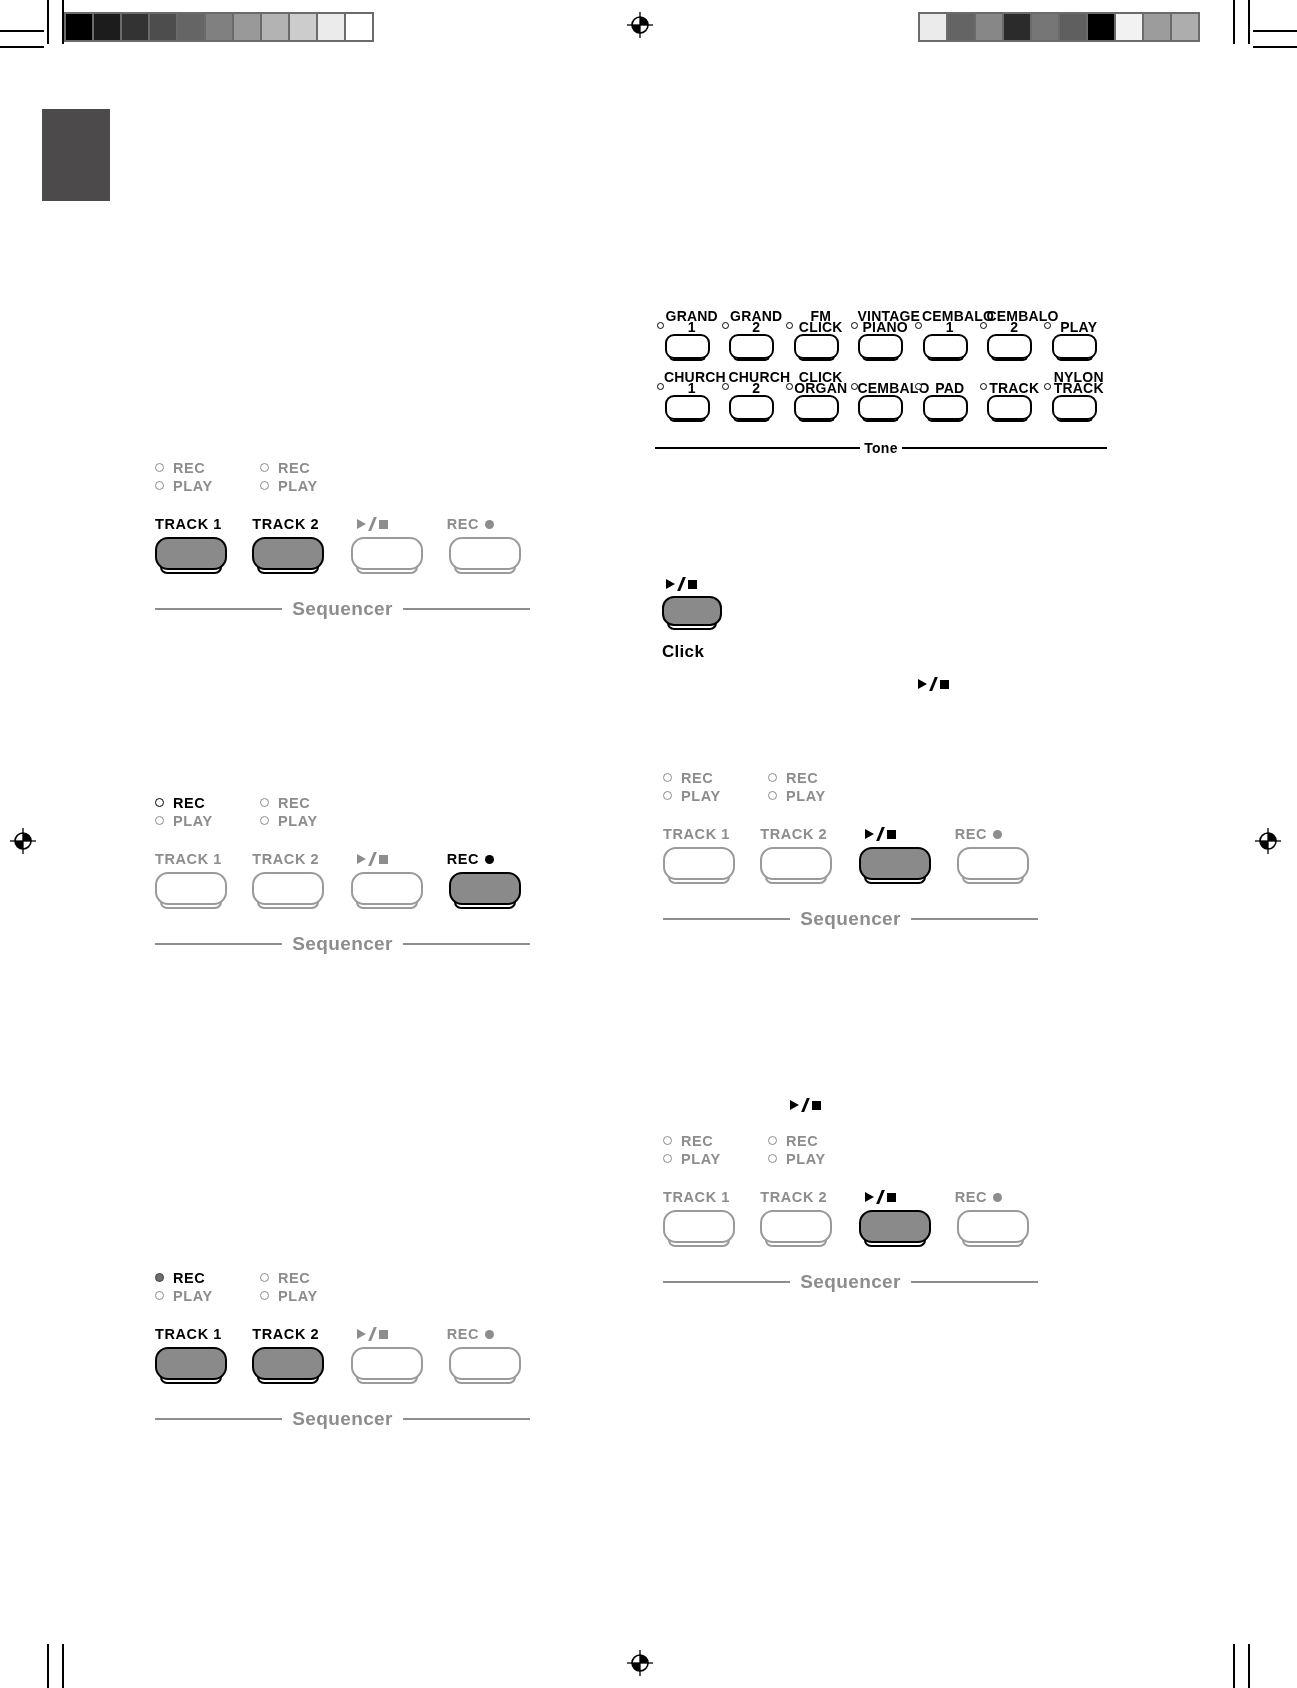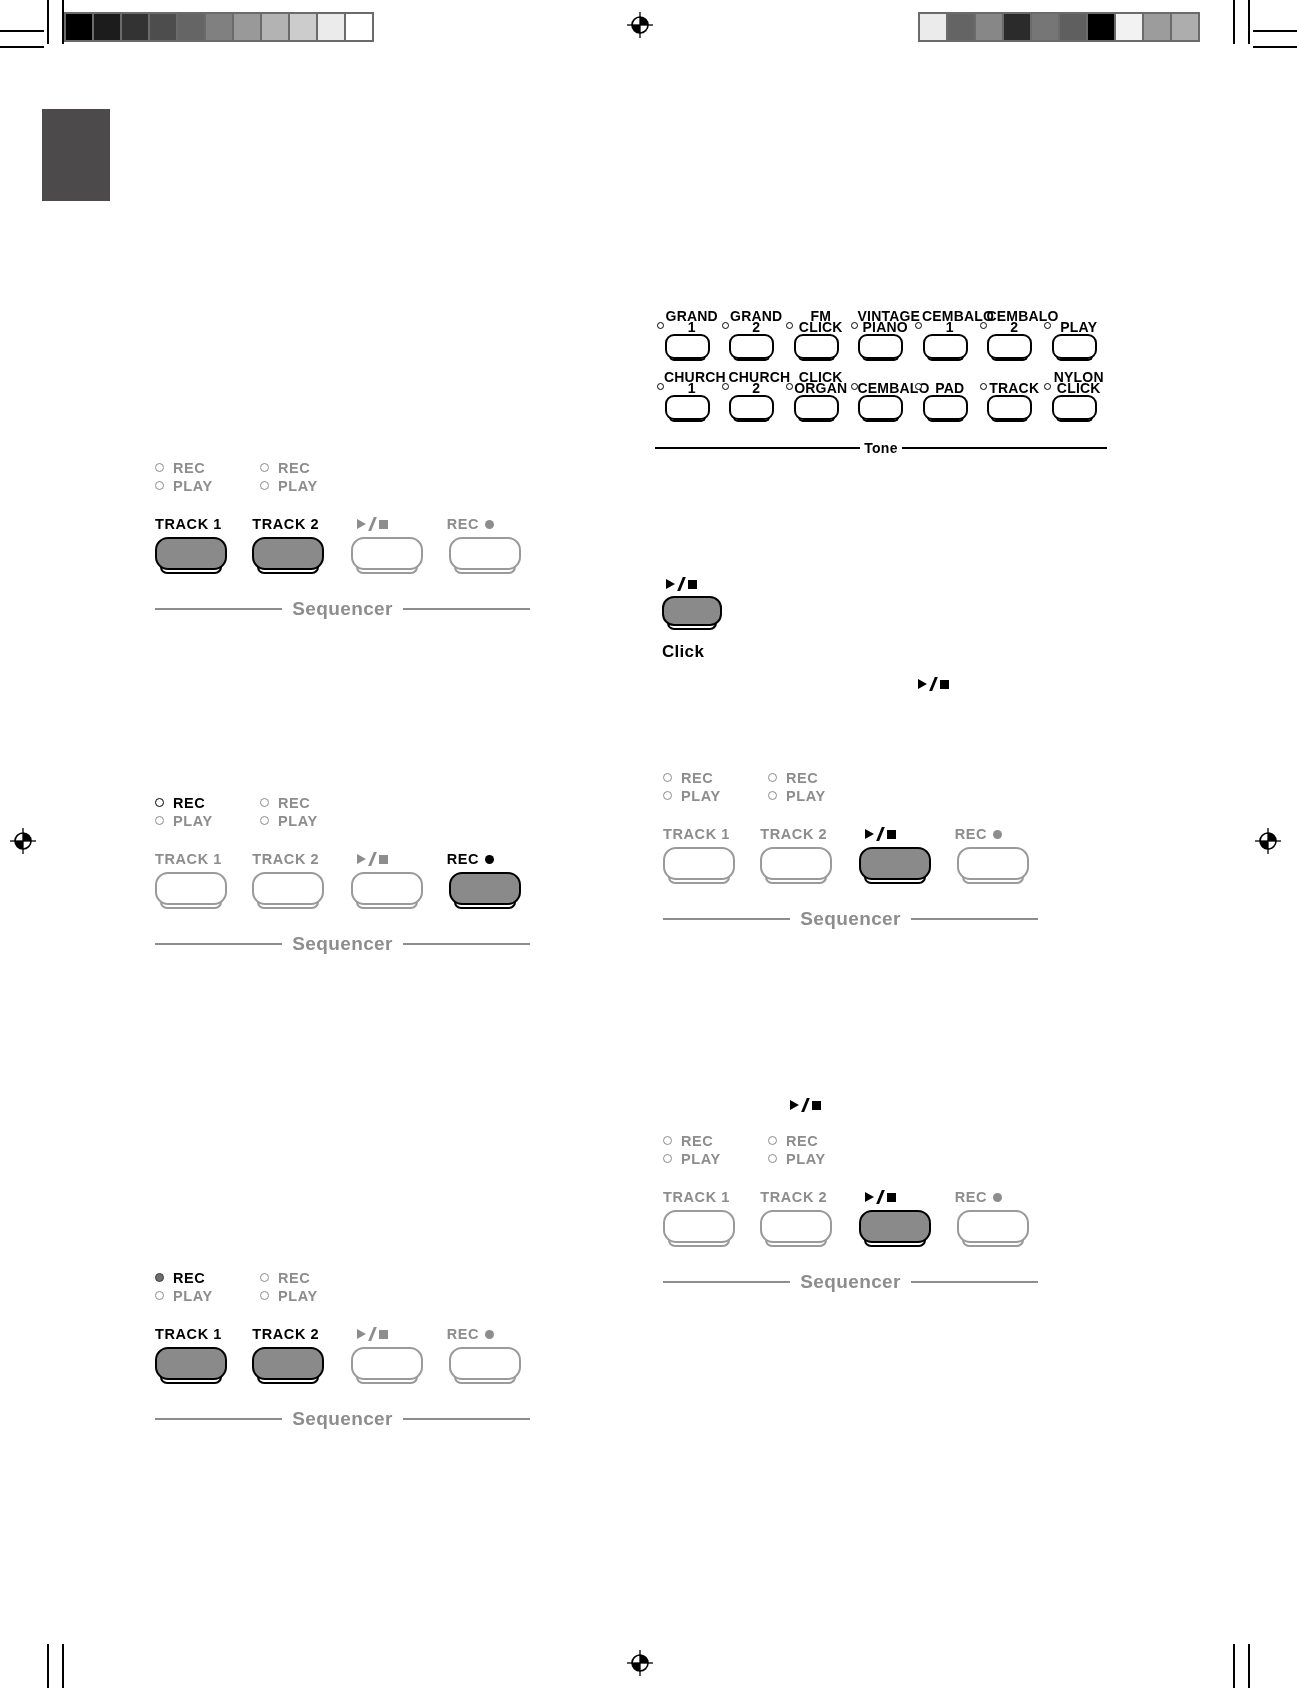--- a/index.html
+++ b/index.html
@@ -240,21 +240,21 @@
         <span class="tone-led"></span>
         <div class="tone-btn"></div>
       </div>
       <div class="tone-cell">
         <div class="tone-label">TRACK</div>
         <span class="tone-led"></span>
         <div class="tone-btn"></div>
       </div>
       <div class="tone-cell">
         <div class="tone-label">NYLON
-CLICK</div>
+TRACK</div>
         <span class="tone-led"></span>
         <div class="tone-btn"></div>
       </div>
     </div>
   <div class="tone-bracket" style="margin-top:20px;">
     <span class="ln"></span>
     <span class="tx">Tone</span>
     <span class="ln"></span>
   </div>
 </div>

